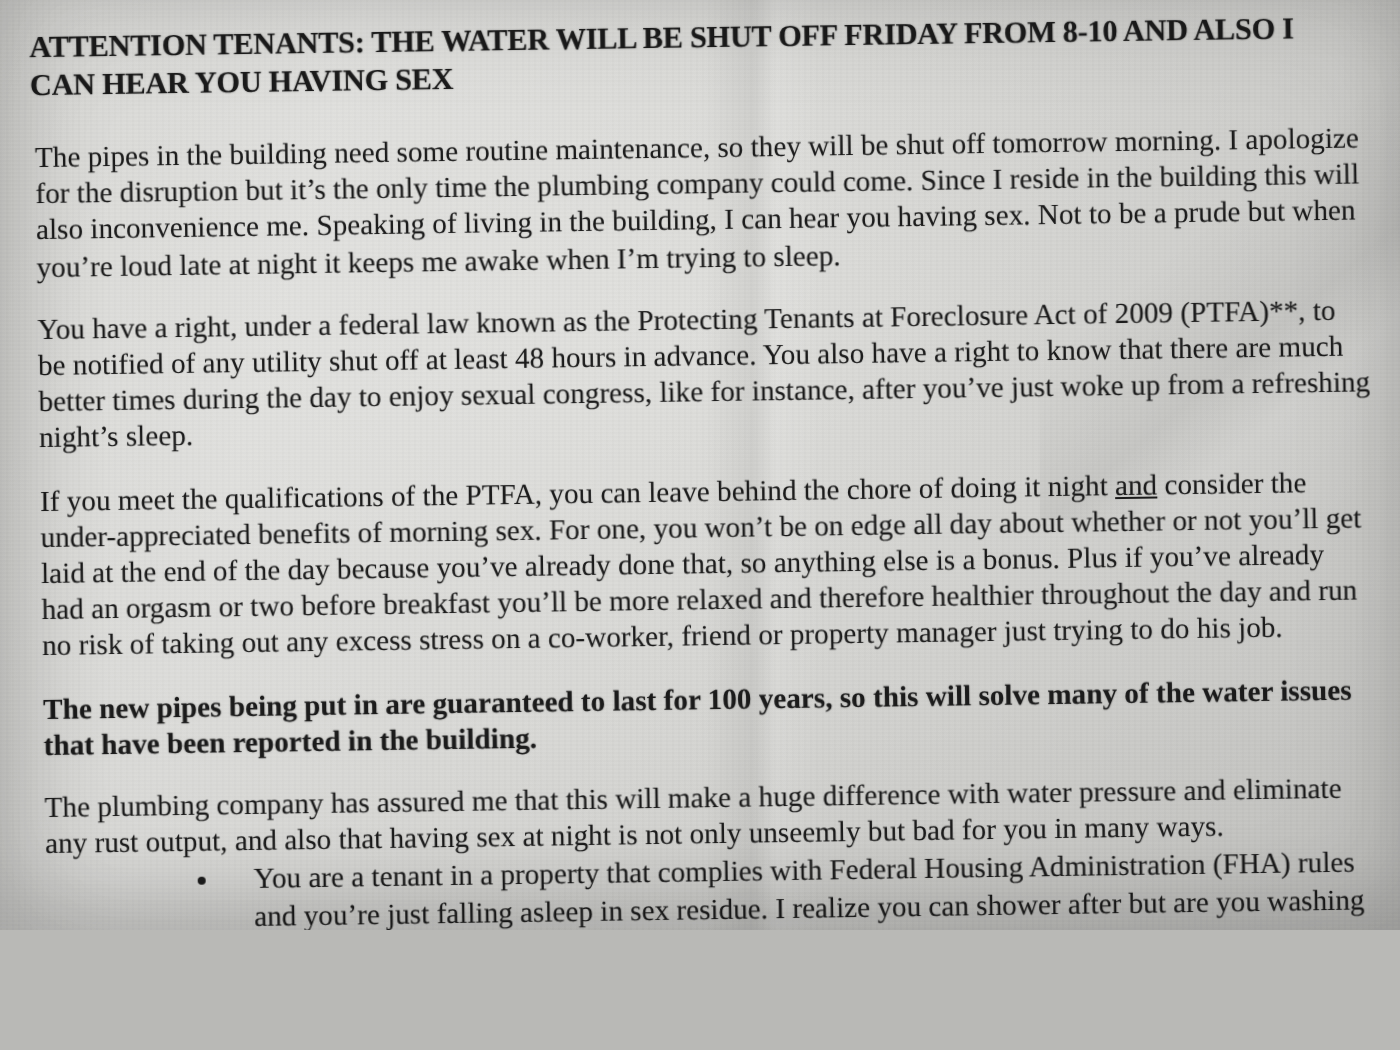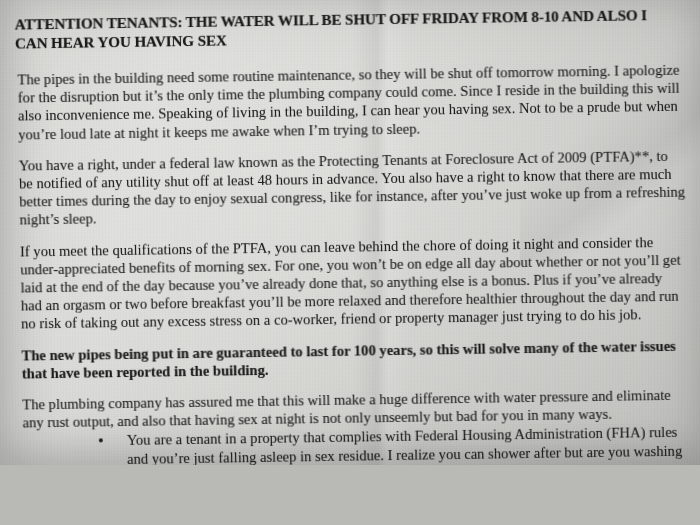--- a/index.html
+++ b/index.html
@@ -92,21 +92,21 @@
     line-height: 18.2px;
     margin: 13px 0 0 4px;
     max-width: 668px;
     text-shadow: 0 0 0.7px rgba(0,0,0,0.22);
   }
   .para.first { margin-top: 18px; }
   .para.bold {
     font-weight: bold;
     text-shadow: 0 0 1px rgba(0,0,0,0.3);
   }
-  .u { }
+  .u { text-decoration: underline; }
 
   ul.bullets {
     list-style: none;
     margin: 1px 0 0 0;
     padding: 0;
   }
   ul.bullets li {
     position: relative;
     font-size: 14.6px;
     line-height: 18.2px;

